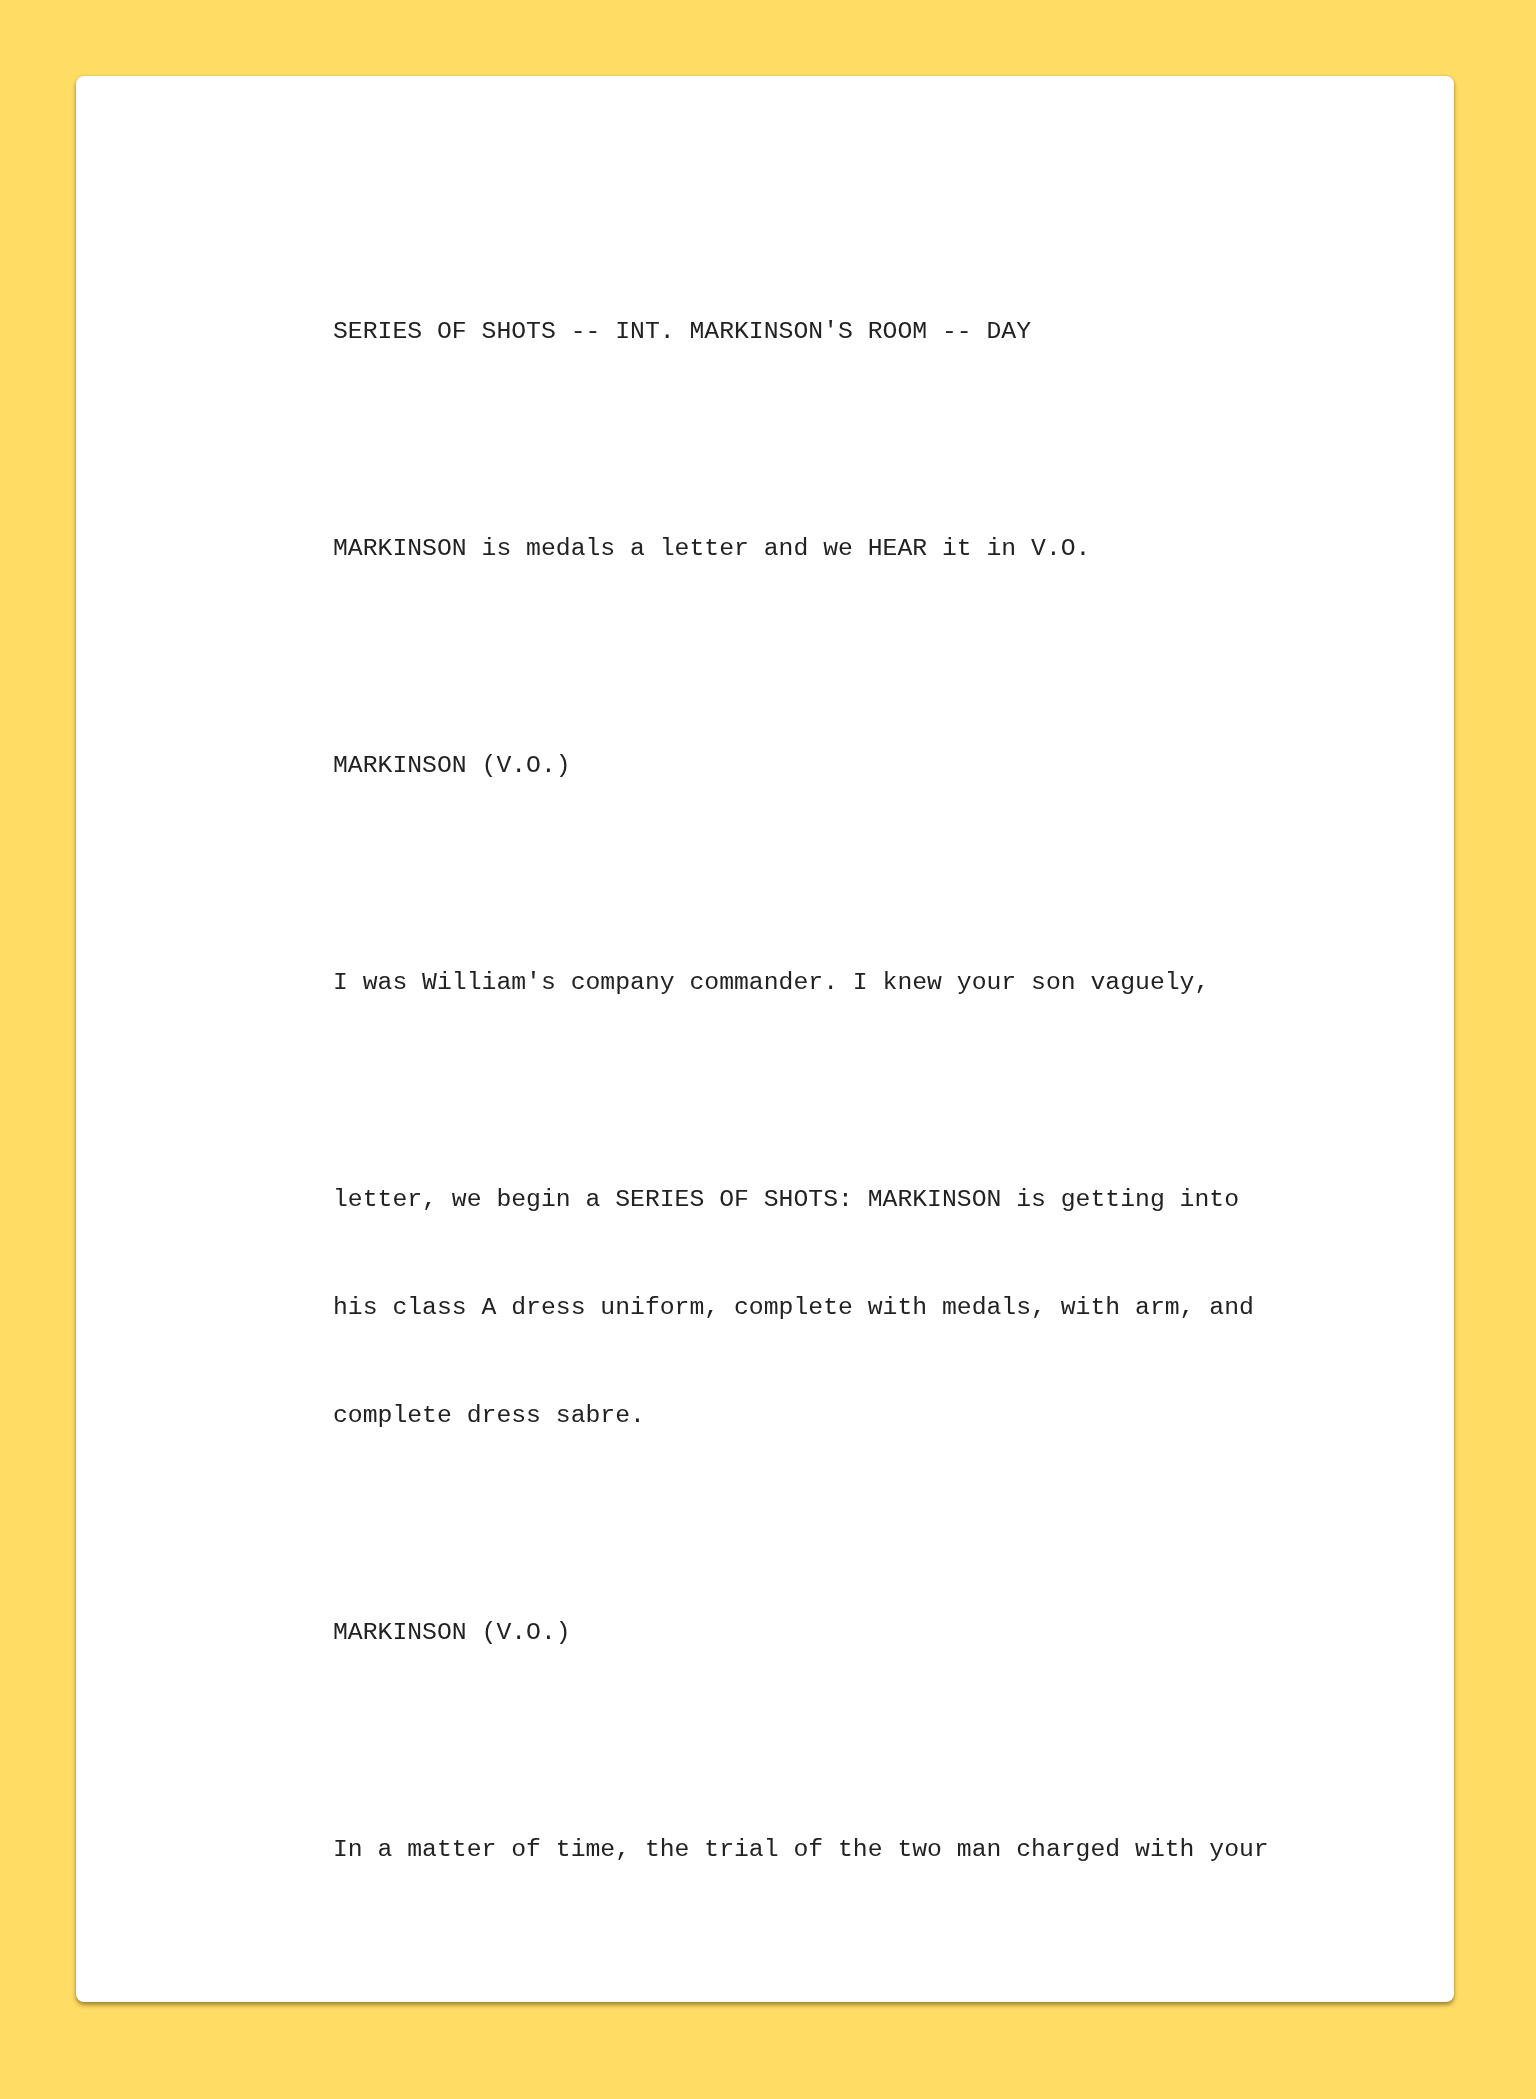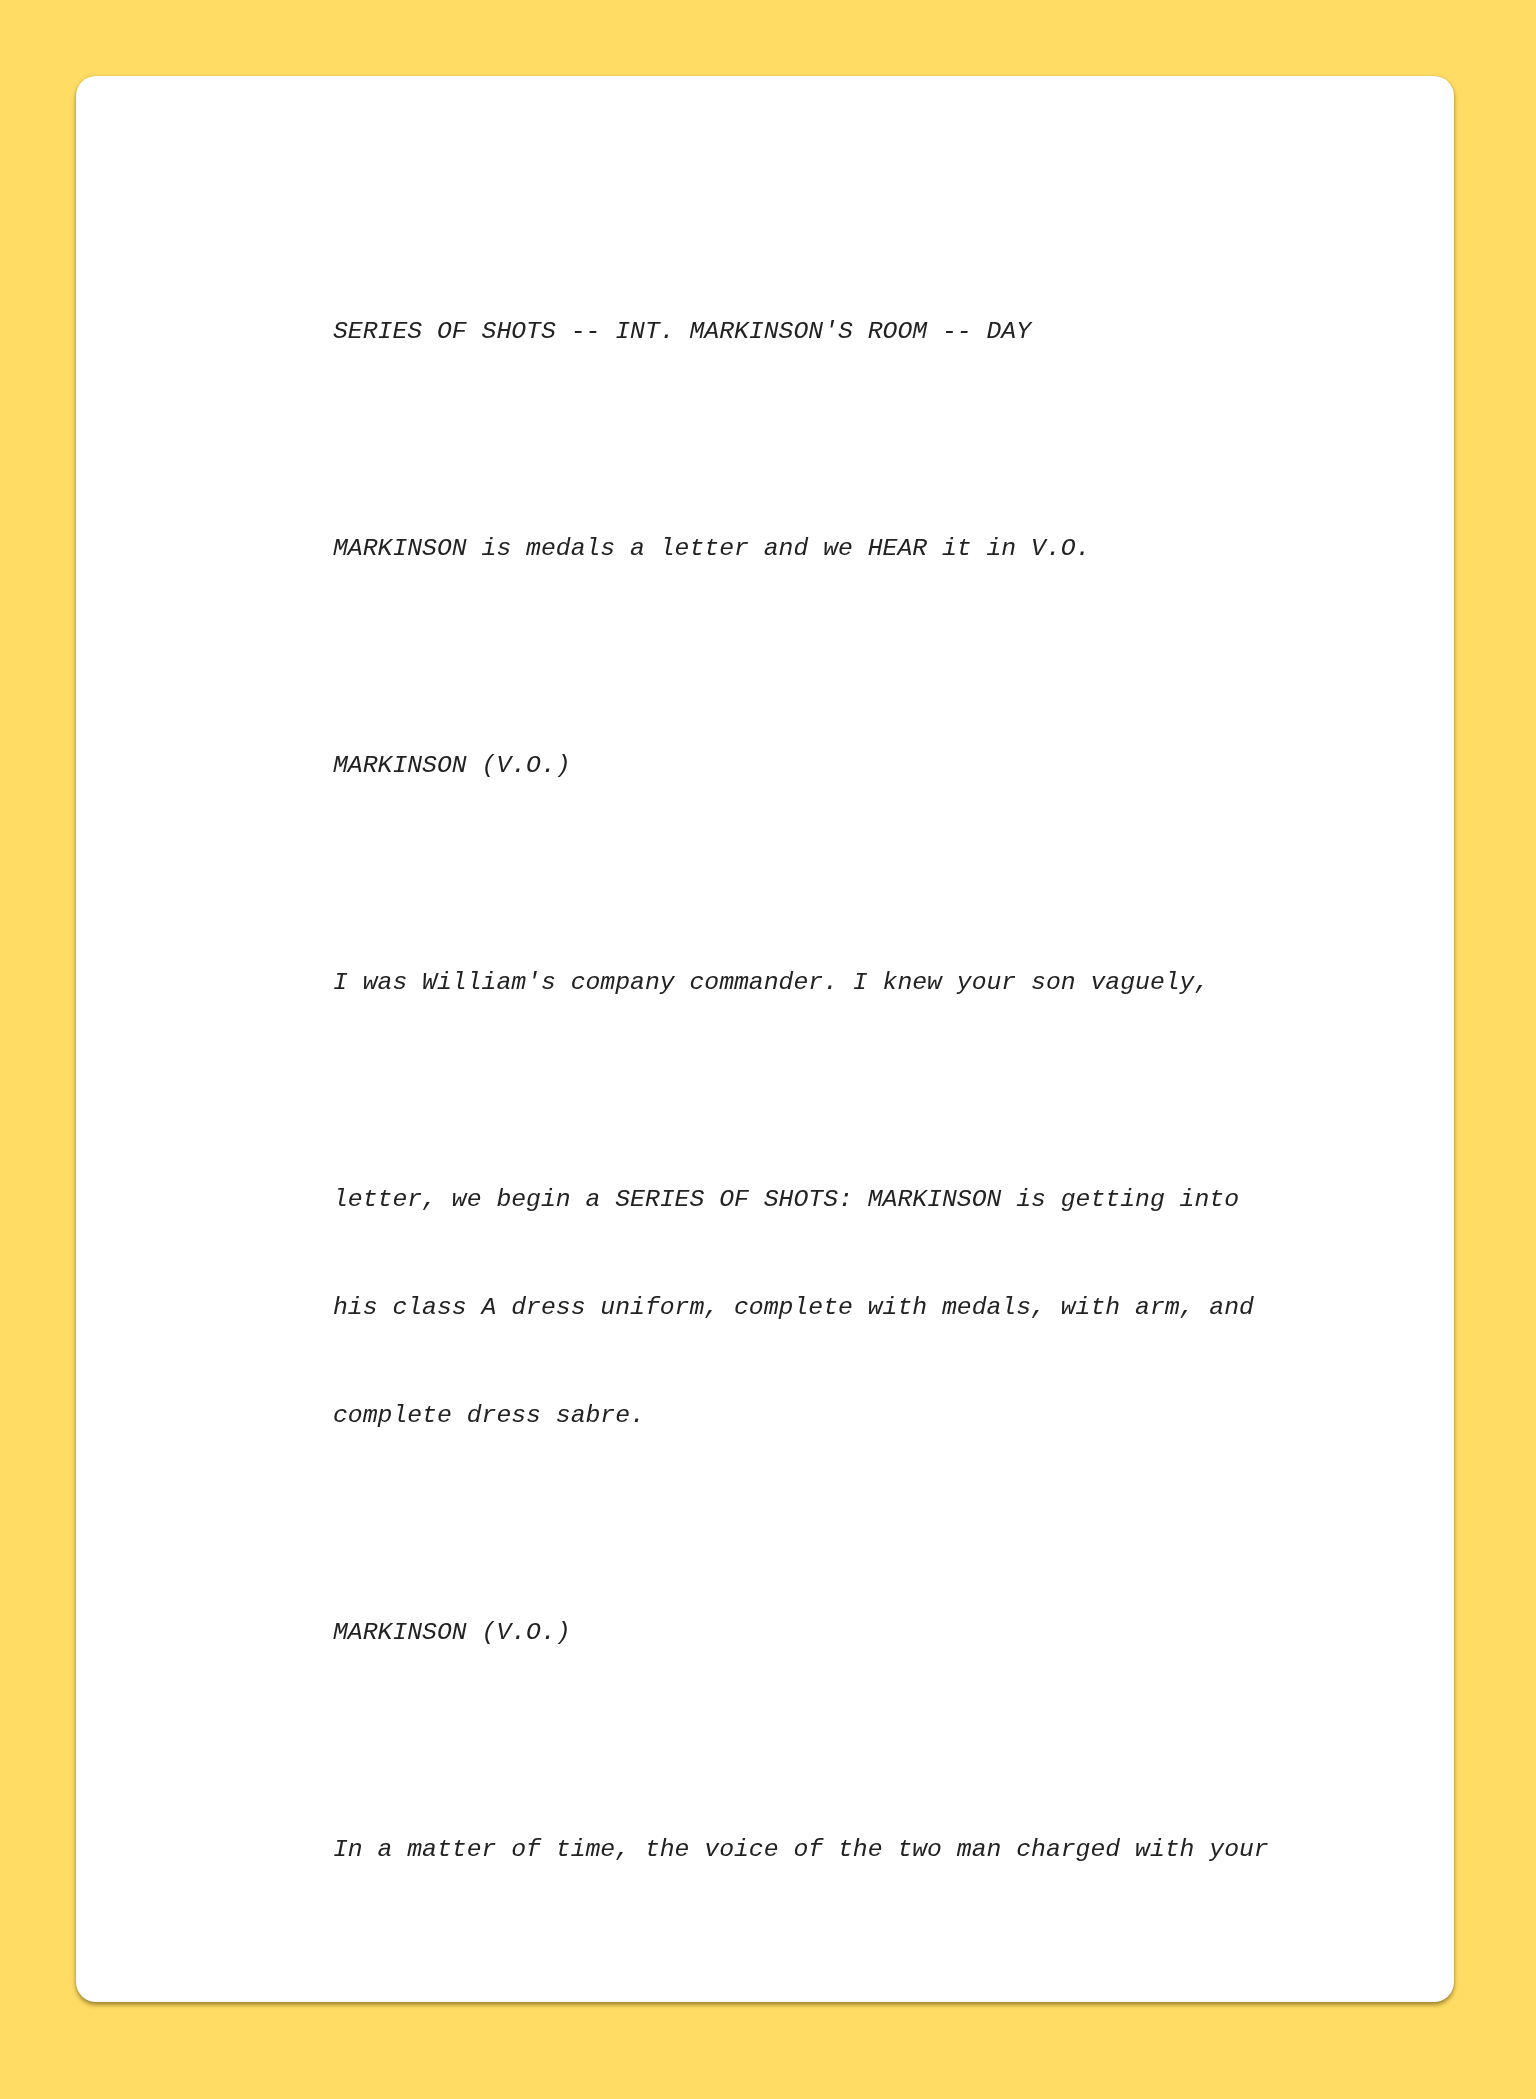--- a/index.html
+++ b/index.html
@@ -13,23 +13,22 @@
       position: relative;
       overflow: hidden;
     }
     .card {
       position: absolute;
       left: 76px;
       top: 76px;
       width: 1378px;
       height: 1926px;
       background: #FFFFFF;
-      border-radius: 20px;
+      border-radius: 8px;
       box-shadow: 0 3px 4px rgba(90, 70, 10, 0.55), 0 0 2px rgba(90, 70, 10, 0.25);
-      font-style: italic;
     }
     .script {
       position: absolute;
       left: 257px;
       top: 165px;
       width: 960px;
       font-family: "Liberation Mono", "DejaVu Sans Mono", monospace;
       font-size: 24.75px;
       line-height: 36.14px;
       color: #222222;
@@ -70,21 +69,21 @@
       <span class="line">letter, we begin a SERIES OF SHOTS: MARKINSON is getting into</span>
       <span class="line">his class A dress uniform, complete with medals, with arm, and</span>
       <span class="line">complete dress sabre.</span>
     </p>
 
     <p class="para">
       <span class="line">MARKINSON (V.O.)</span>
     </p>
 
     <p class="para">
-      <span class="line">In a matter of time, the voice of the two man charged with your</span>
+      <span class="line">In a matter of time, the trial of the two man charged with your</span>
       
       
       
       
     </p>
 
   </div>
 </div>
 
 </body></html>

